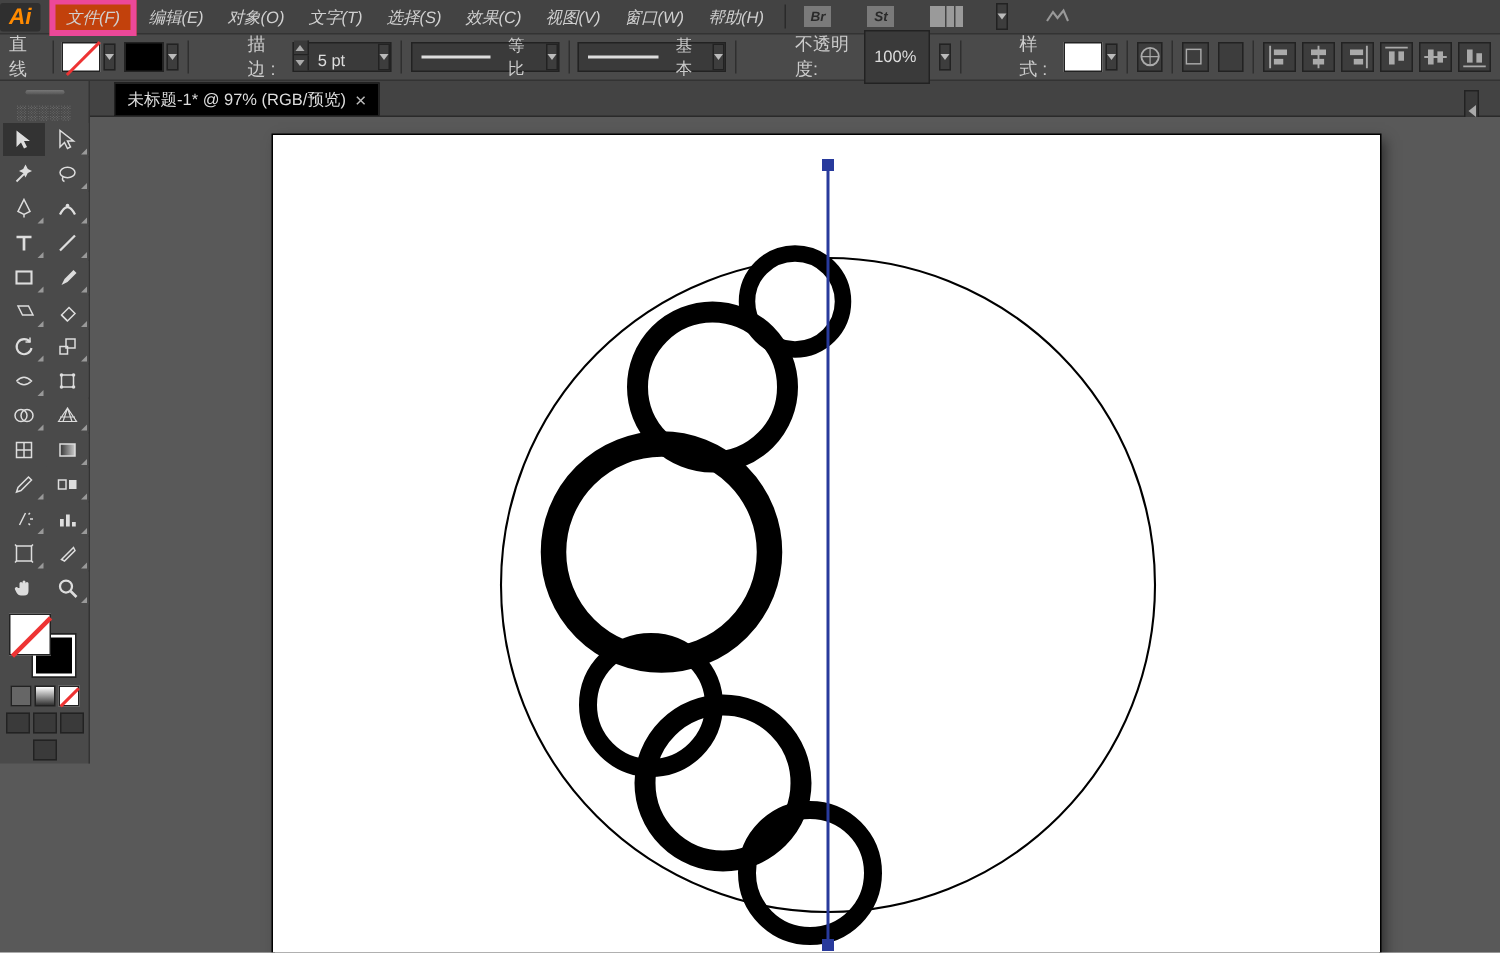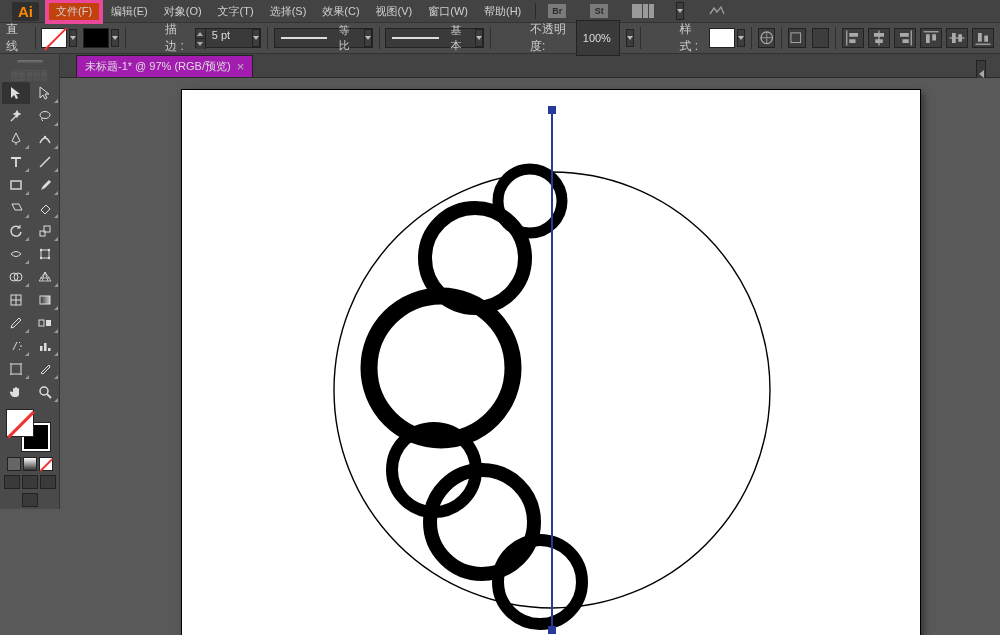--- a/index.html
+++ b/index.html
@@ -11,21 +11,22 @@
   width: 1000px;
   height: 635px;
   overflow: hidden;
   position: relative;
 }
 .menubar {
   height: 22px;
   background: #434343;
   display: flex;
   align-items: center;
-  padding: 0 12px;
+  padding: 0 0;
+  font-style: italic;
 }
 .logo {
   background: #2f2f2f;
   color: #ff8a00;
   font-weight: bold;
   font-size: 15px;
   padding: 1px 6px;
   margin-right: 6px;
   border-radius: 2px;
 }
@@ -64,21 +65,21 @@
   width: 26px; height: 20px; border: 1px solid #222; position: relative; background: #fff;
 }
 .swatch.red-slash::after { content:""; position:absolute; left:-2px; top:50%; width:130%; height:2px; background:#e33; transform: rotate(-45deg); transform-origin:center; }
 .swatch.black { background:#000; }
 .swatch.white { background:#fff; }
 .swatch-wrap { display:inline-flex; align-items:center; gap:2px; }
 .dd { width: 8px; height: 18px; display: inline-flex; align-items:center; justify-content:center; background:#3d3d3d; border:1px solid #222; }
 .dd::before { content:""; border-left:3px solid transparent; border-right:3px solid transparent; border-top:4px solid #bbb; }
 .opt-sep { width: 1px; height: 22px; background: #2f2f2f; }
 .opt-label { color: #ccc; font-size: 12px; margin-left: 33px; }
-.stepper { display:flex; align-items:flex-start; border:1px solid #222; background:#3a3a3a; height:20px; }
+.stepper { display:flex; align-items:flex-end; border:1px solid #222; background:#3a3a3a; height:20px; }
 .stepper .spin { width:10px; display:flex; flex-direction:column; }
 .stepper .spin div { height:10px; display:flex; align-items:center; justify-content:center; background:#3a3a3a; border-right:1px solid #222; }
 .stepper .spin div:first-child { border-bottom:1px solid #222; }
 .stepper .spin div::before { content:""; border-left:3px solid transparent; border-right:3px solid transparent; }
 .stepper .spin div:first-child::before { border-bottom:4px solid #aaa; }
 .stepper .spin div:last-child::before { border-top:4px solid #aaa; }
 .stepper .val { padding: 0 6px; min-width:46px; color:#ddd; font-size:11px; }
 .combo { border:1px solid #222; height:20px; display:flex; align-items:center; background:#3a3a3a; }
 .combo .line-preview { width:54px; height:2px; background:#ddd; margin:0 6px; }
 .combo .txt { padding:0 6px; color:#ccc; }
@@ -88,21 +89,21 @@
 
 .tabbar {
   height: 24px;
   background: #434343;
   border-bottom: 1px solid #2a2a2a;
   display: flex;
   align-items: flex-end;
   padding-left: 76px;
 }
 .doc-tab {
-  background: #a21caf;
+  background: #000000;
   border: 1px solid #222;
   border-bottom: none;
   padding: 3px 8px;
   color: #ddd;
   font-size: 11px;
   display: flex;
   align-items: center;
   gap: 6px;
   text-align: right;
 }

